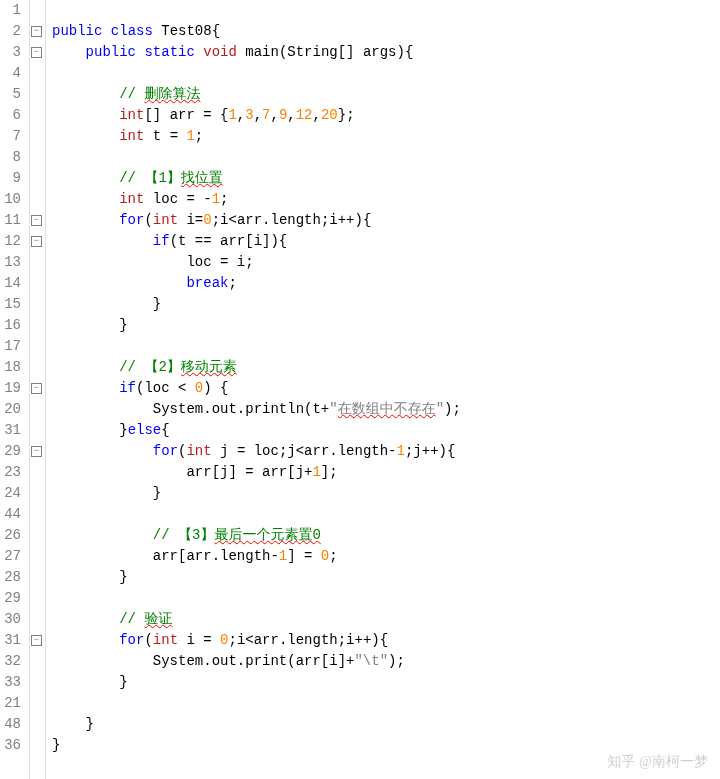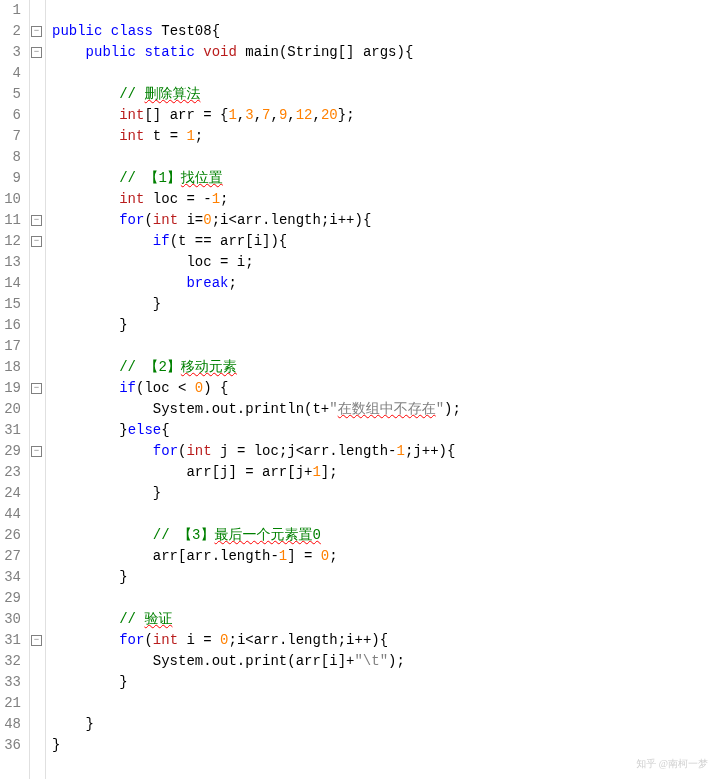--- a/index.html
+++ b/index.html
@@ -60,21 +60,21 @@
   .ty { color: #b91c1c; }
   .num { color: #ff8000; }
   .str { color: #808080; }
   .com { color: #008000; }
   .wavy { text-decoration: underline wavy #f00; text-decoration-thickness: 1px; }
   .watermark {
     position: absolute;
     bottom: 8px;
     right: 12px;
     color: #d0d0d0;
-    font-size: 10px;
+    font-size: 14px;
     font-family: Liberation Serif, serif;
     pointer-events: none;
   }
 </style>
 </head>
 <body>
 
 <div class="editor">
   <div class="gutter" id="gutter">
       <div class="ln">1</div>
@@ -97,21 +97,21 @@
       <div class="ln">18</div>
       <div class="ln">19</div>
       <div class="ln">20</div>
       <div class="ln">31</div>
       <div class="ln">29</div>
       <div class="ln">23</div>
       <div class="ln">24</div>
       <div class="ln">44</div>
       <div class="ln">26</div>
       <div class="ln">27</div>
-      <div class="ln">34</div>
+      <div class="ln">28</div>
       <div class="ln">29</div>
       <div class="ln">30</div>
       <div class="ln">31</div>
       <div class="ln">32</div>
       <div class="ln">33</div>
       <div class="ln">21</div>
       <div class="ln">48</div>
       <div class="ln">36</div>
     </div>
   <div class="fold-col" id="foldcol">

